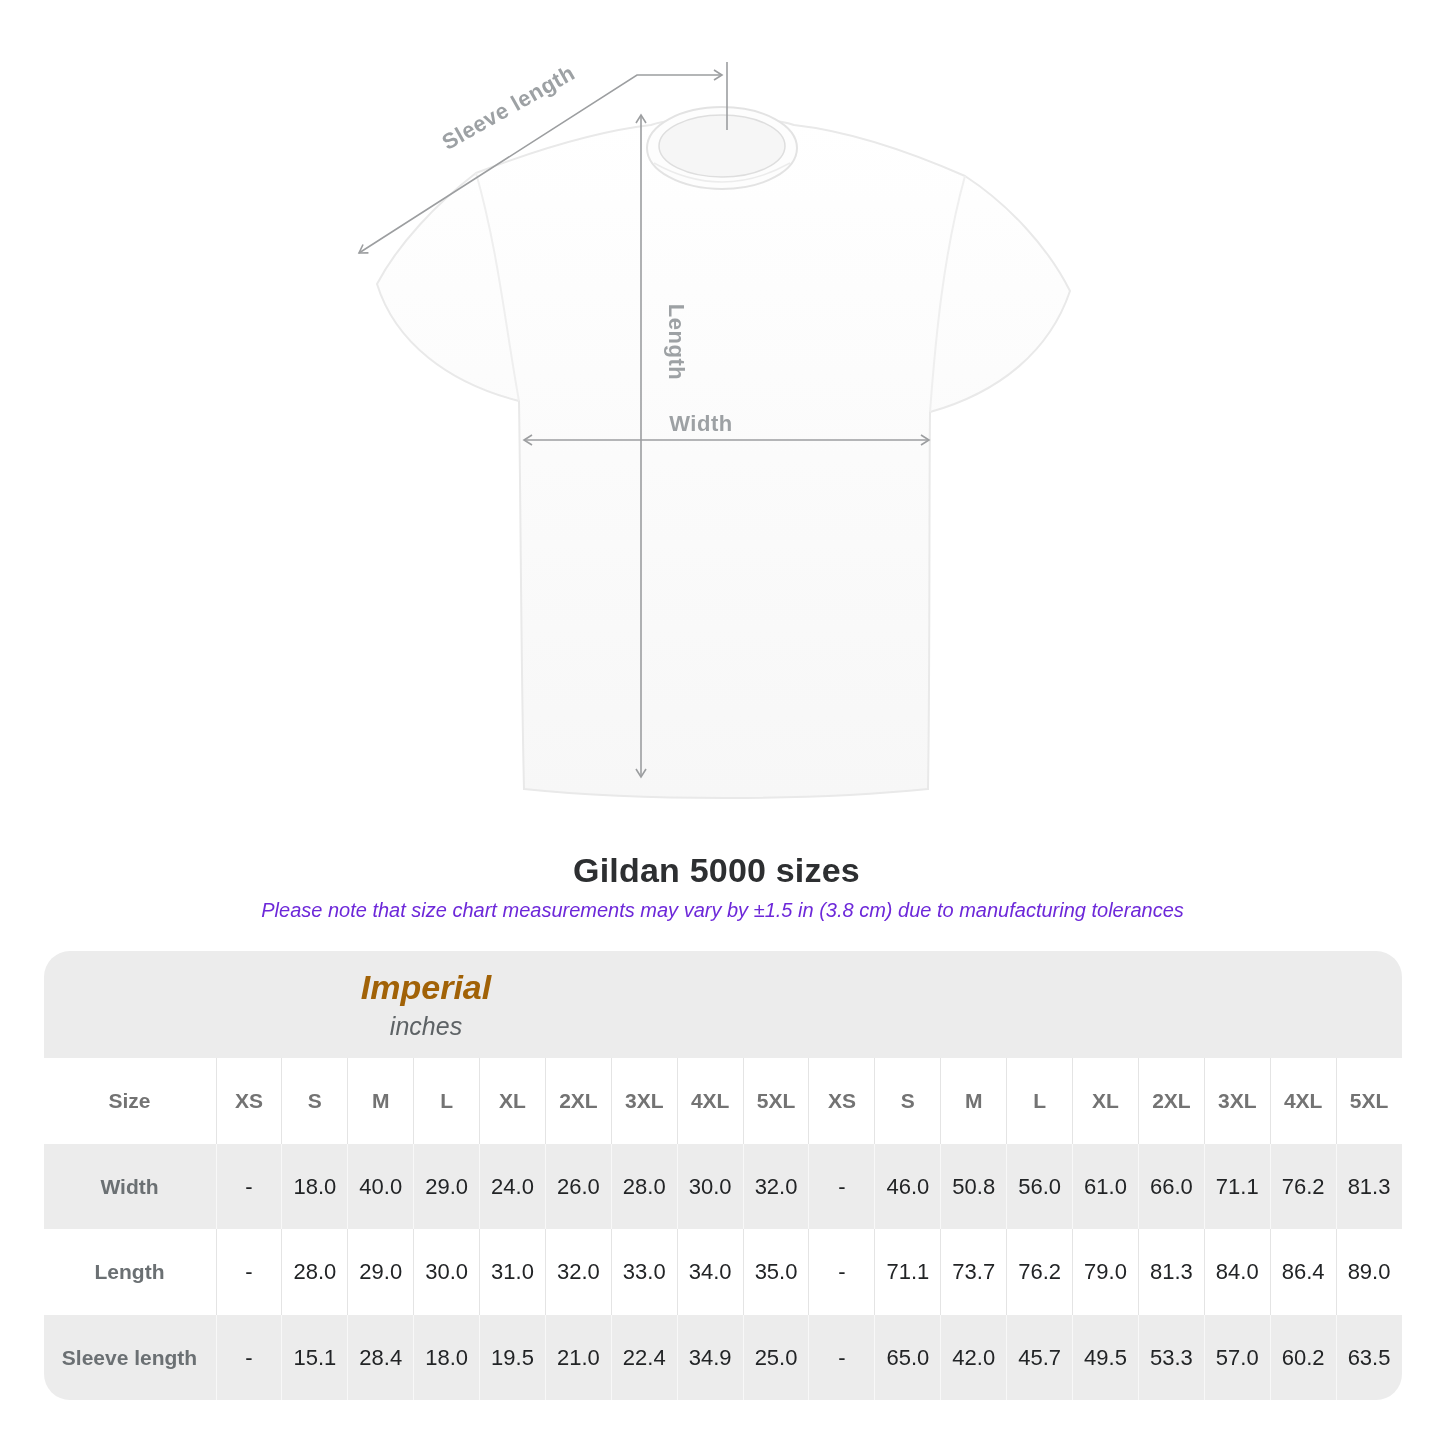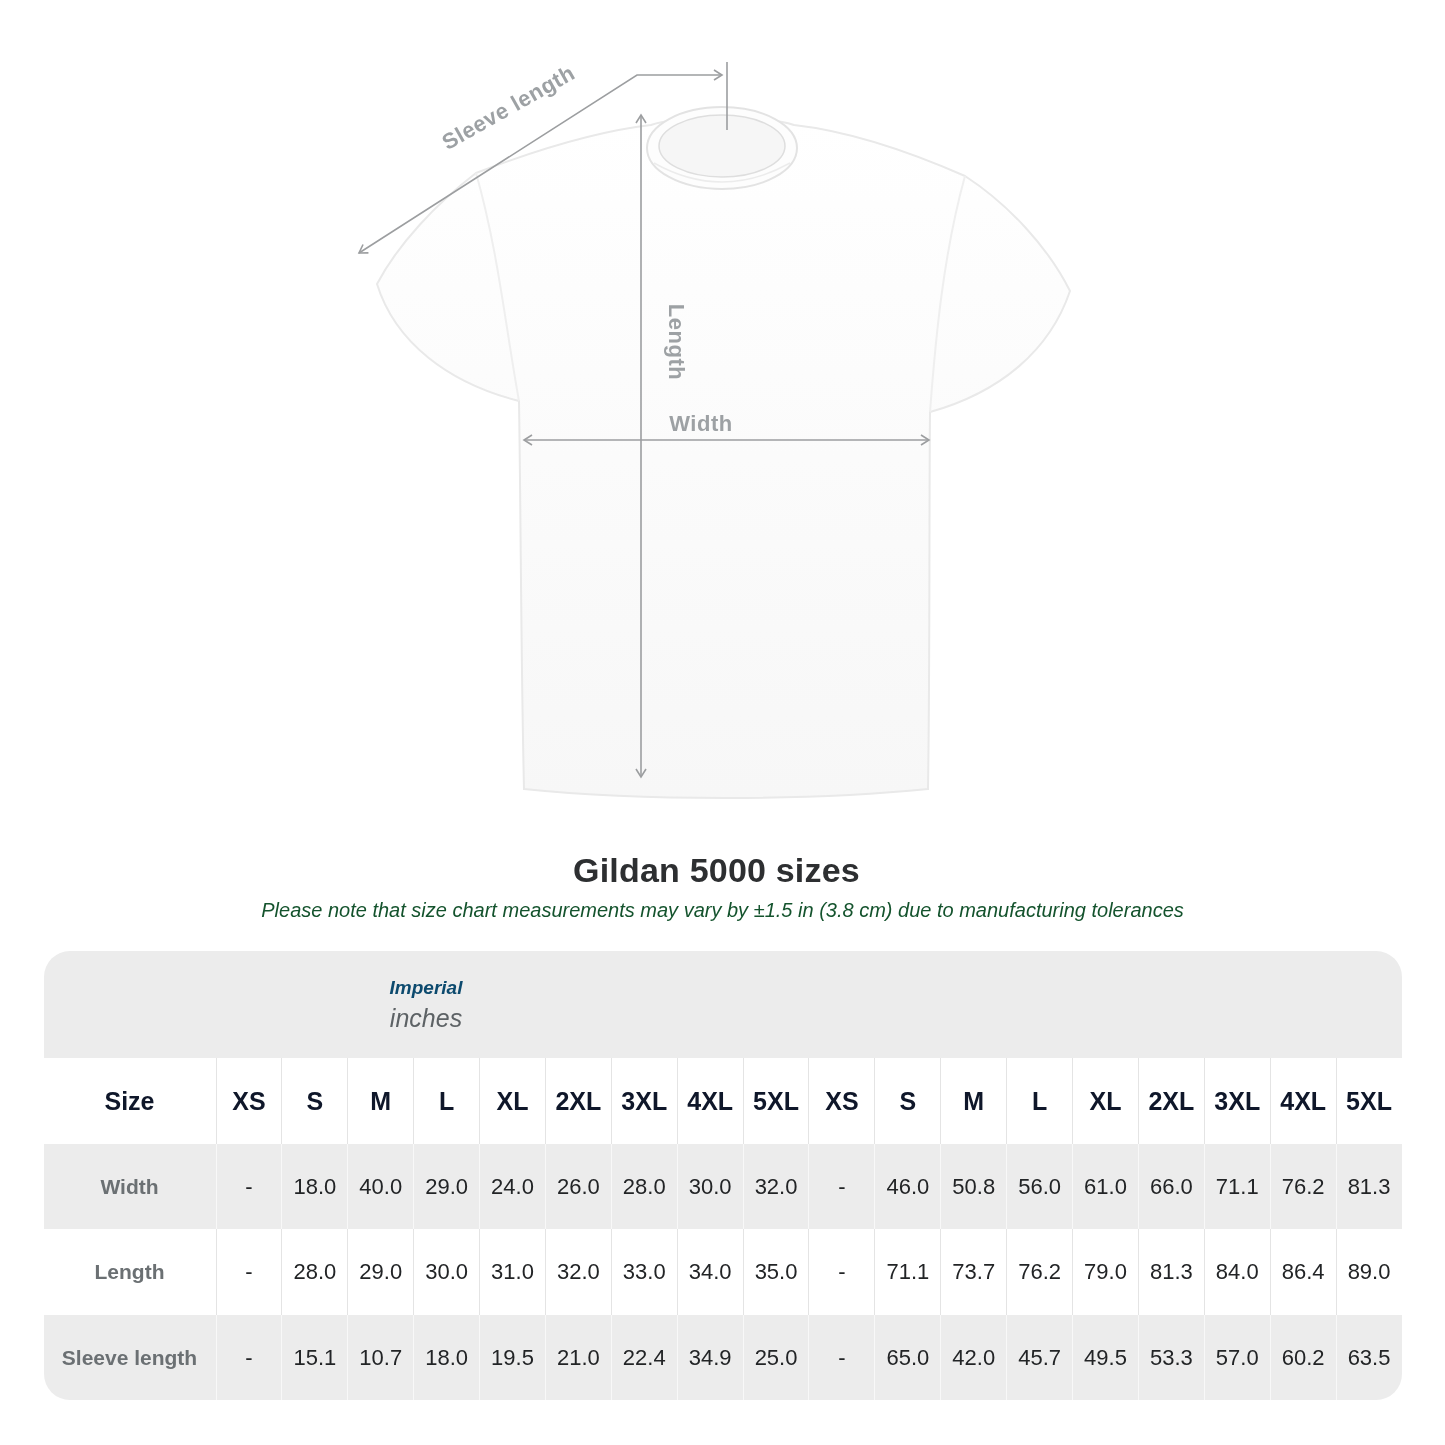--- a/index.html
+++ b/index.html
@@ -17,21 +17,21 @@
     font-family:"Liberation Sans", sans-serif;
     font-size:22px;font-weight:bold;fill:#9da1a4;letter-spacing:.5px;
   }
   
   .page-title{
     margin:6px 12px 0 0;text-align:center;
     font-size:34px;font-weight:bold;color:#2d2f31;letter-spacing:.2px;
   }
   .tolerance-note{
     margin:9px 0 0 0;text-align:center;
-    font-size:20px;font-style:italic;color:#14532d;
+    font-size:20px;font-style:italic;color:#6d28d9;
   }
   
   .size-table{
     width:1358px;margin:29px auto 0 auto;
     border-radius:26px;overflow:hidden;
   }
   .trow{
     display:grid;
     grid-template-columns:172px repeat(18,1fr);
     align-items:stretch;
@@ -47,24 +47,24 @@
   .band{
     display:grid;grid-template-columns:172px repeat(18,1fr);
     background:#ececec;height:107px;
   }
   .band .group{
     display:flex;flex-direction:column;align-items:center;justify-content:center;
     gap:5px;
   }
   .band .g-imperial{grid-column:1 / span 10;}
   .band .g-metric{grid-column:11 / span 9;}
-  .group-title{font-size:19px;font-weight:bold;font-style:italic;color:#0c4a6e;}
+  .group-title{font-size:34px;font-weight:bold;font-style:italic;color:#a16207;}
   .group-unit{font-size:25px;font-style:italic;color:#5d6265;}
   
-  .hdr{font-size:25px;font-weight:bold;color:#0f172a;}
+  .hdr{font-size:21px;font-weight:bold;color:#737373;}
   .rlabel{font-size:21px;font-weight:bold;color:#6b7073;}
   .val{font-size:22px;color:#222426;}
 </style>
 </head>
 <body>
 
 <div class="page">
 
   <div class="diagram">
     <svg width="1445" height="845" viewBox="0 0 1445 845">
@@ -195,21 +195,21 @@
       <div class="c val">81.3</div>
       <div class="c val">84.0</div>
       <div class="c val">86.4</div>
       <div class="c val">89.0</div>
     </div>
 
     <div class="trow r-gray">
       <div class="c rlabel">Sleeve length</div>
       <div class="c val">-</div>
       <div class="c val">15.1</div>
-      <div class="c val">10.7</div>
+      <div class="c val">28.4</div>
       <div class="c val">18.0</div>
       <div class="c val">19.5</div>
       <div class="c val">21.0</div>
       <div class="c val">22.4</div>
       <div class="c val">34.9</div>
       <div class="c val">25.0</div>
       <div class="c val">-</div>
       <div class="c val">65.0</div>
       <div class="c val">42.0</div>
       <div class="c val">45.7</div>

